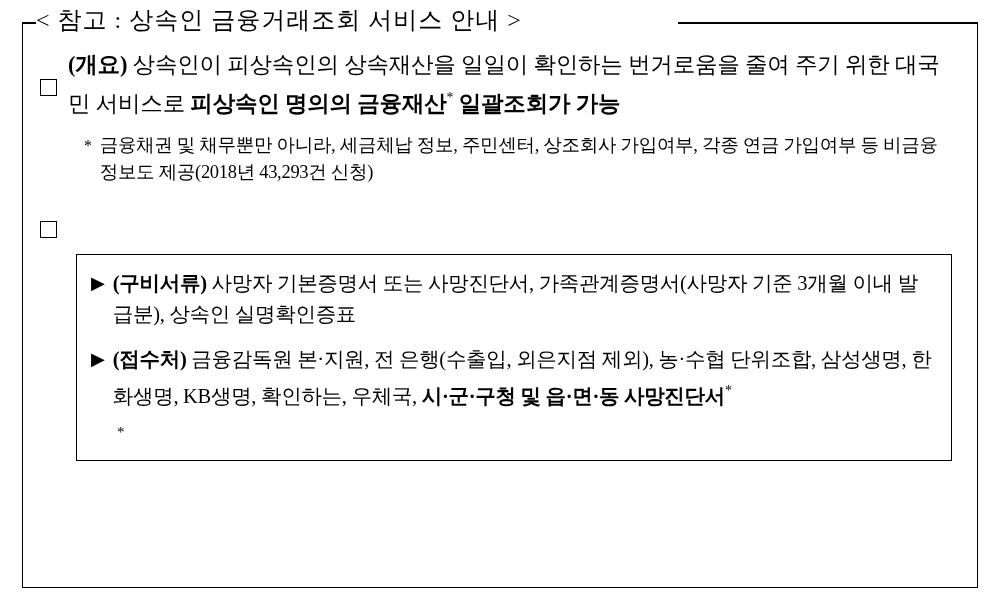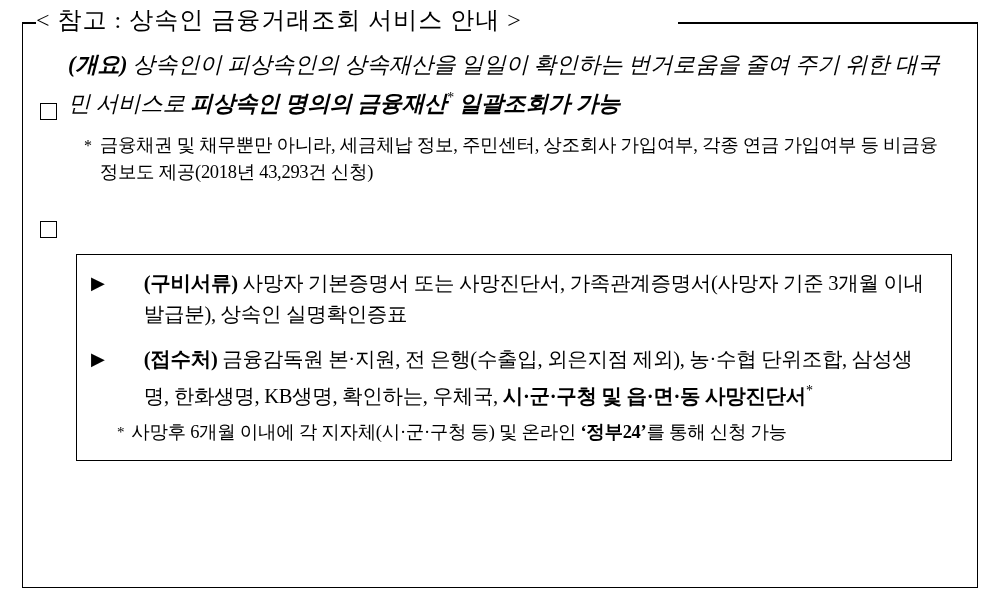--- a/index.html
+++ b/index.html
@@ -65,23 +65,22 @@
     top: 22px;
     width: 956px;
     height: 566px;
     box-sizing: border-box;
     padding: 26px 22px 10px 18px;
   }
 
   
   .clause {
     display: flex;
-    align-items: flex-end;
+    align-items: center;
     margin-bottom: 2px;
-    font-style: italic;
   }
   .chk {
     flex: 0 0 auto;
     width: 17px;
     height: 17px;
     border: 1.8px solid #000;
     margin-right: 11px;
     margin-top: 7px;
     box-sizing: border-box;
   }
@@ -131,21 +130,20 @@
   .tri {
     flex: 0 0 auto;
     margin-right: 8px;
     font-size: 18px;
     line-height: 31px;
   }
   .tri-text {
     font-size: 20.5px;
     line-height: 31px;
     letter-spacing: -0.3px;
-    margin-left: 31px;
   }
   .small-note {
     display: flex;
     align-items: flex-start;
     margin: 8px 0 0 26px;
     font-size: 18.5px;
     line-height: 27px;
     letter-spacing: -0.3px;
   }
   .small-note .star {
@@ -194,21 +192,20 @@
 
       <div class="gap-sm"></div>
 
       <div class="tri-item">
         <span class="tri">▶</span>
         <span class="tri-text"><span class="b">(접수처)</span><span> 금융감독원 본·지원, 전 은행(수출입, 외은지점 제외), 농·수협 단위조합, 삼성생명, 한화생명, KB생명, 확인하는, 우체국, </span><span class="b">시·군·구청 및 읍·면·동 사망진단서</span><span class="sup">*</span></span>
       </div>
 
       <div class="small-note">
         <span class="star">*</span>
-        <span><span>사망후 6개월 이내에 각 지자체(시·군·구청 등) 및 온라인 </span><span class="b">‘정부24’</span><span>를 통해 신청 가능</span></span>
       </div>
 
     </div>
 
     <div class="gap-lg"></div>
 
 
   </div>
 </div>
 

